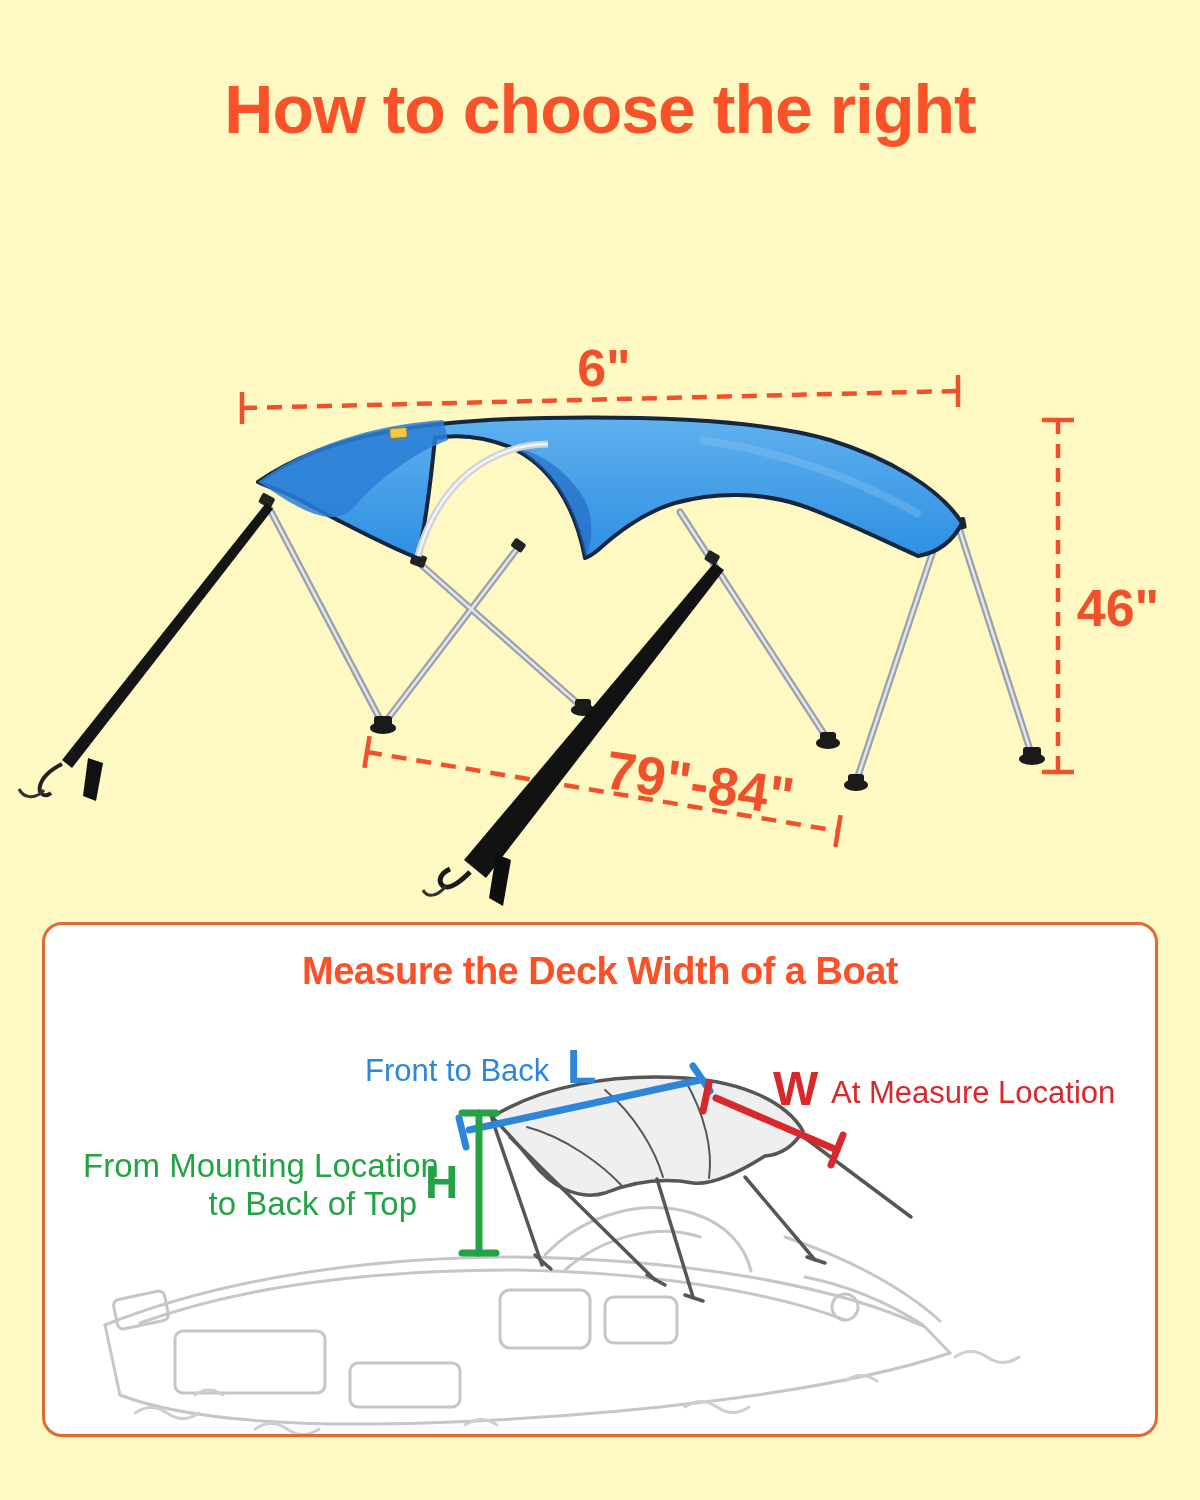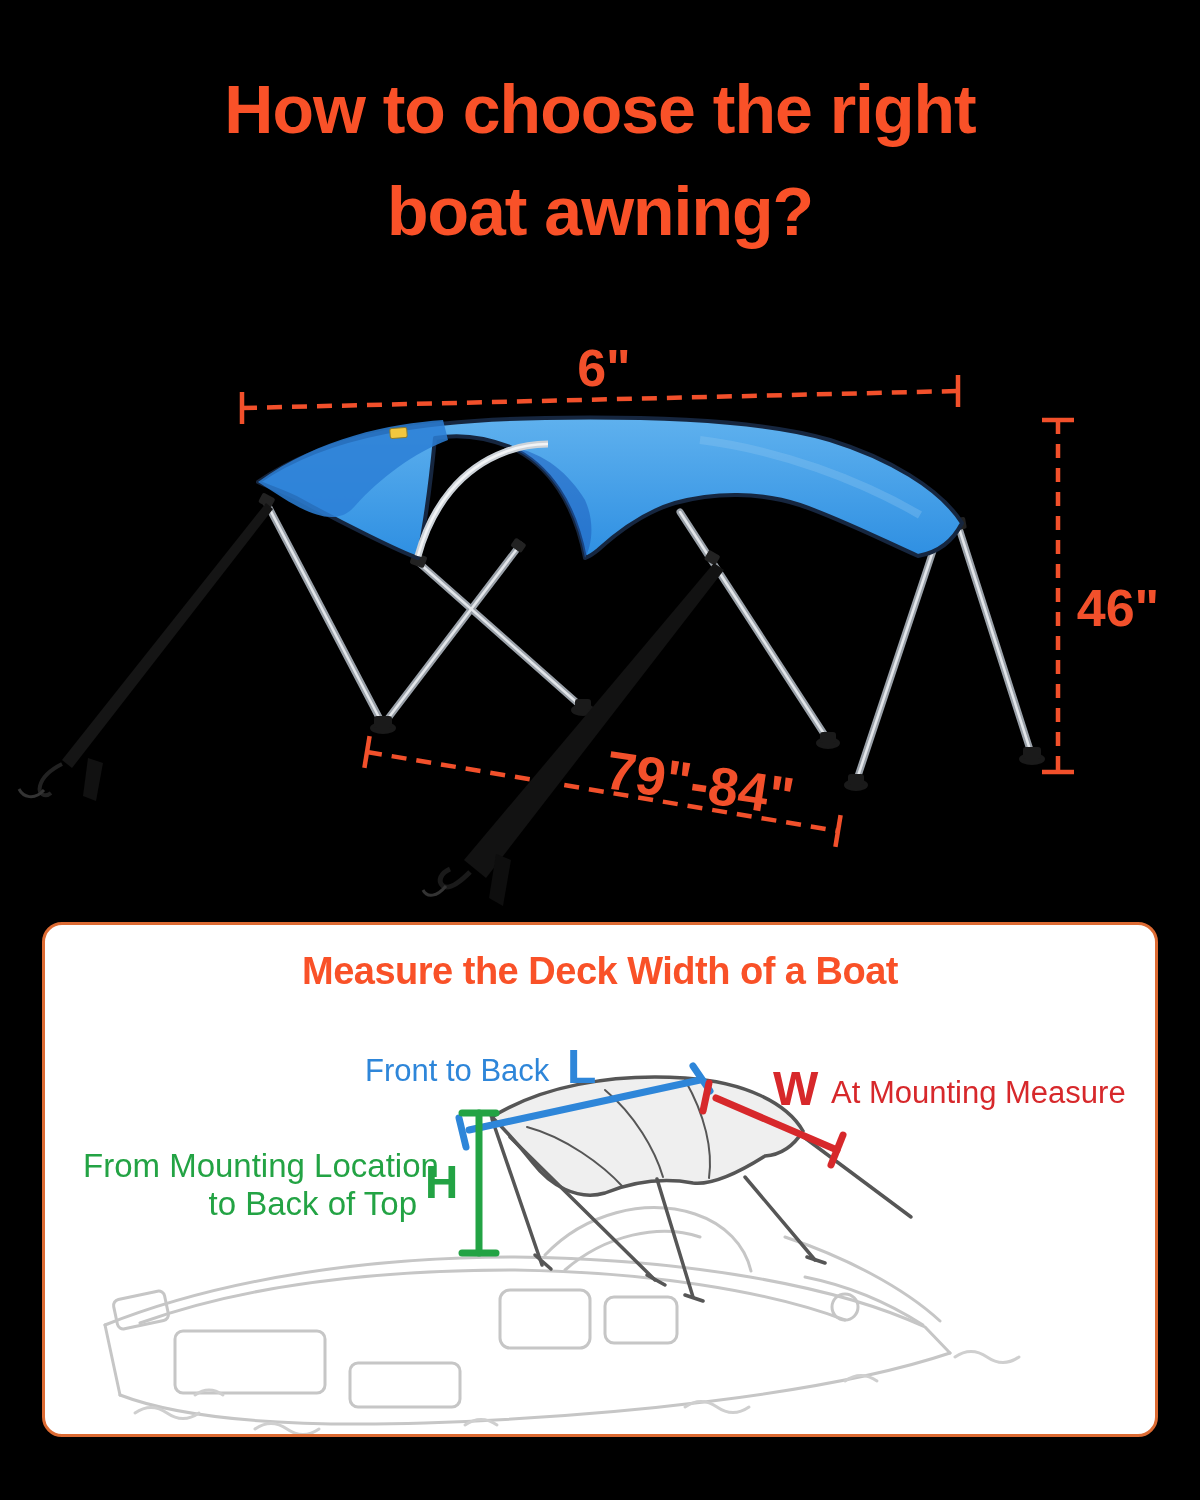--- a/index.html
+++ b/index.html
@@ -1,19 +1,19 @@
 <!DOCTYPE html>
 <html><head>
 <meta charset="utf-8">
 <style>
   html,body{margin:0;padding:0;}
   .page{
     position:relative;
     width:1200px;height:1500px;
-    background:#000000;
+    background:#fef9c3;
     font-family:"Liberation Sans", sans-serif;
     overflow:hidden;
   }
   .main-title{
     position:absolute;top:58px;left:0;width:1200px;
     text-align:center;
     color:#f95128;
     font-size:68px;font-weight:bold;letter-spacing:-1px;line-height:1.5;
   }
   
@@ -45,21 +45,20 @@
   .lbl-from-mounting{left:38px;top:222px;width:334px;text-align:right;color:#23a344;font-size:33px;line-height:38px;}
   .lbl-H{left:380px;top:230px;color:#23a344;font-size:46px;font-weight:bold;}
 </style>
 </head>
 <body>
 
 <div class="page">
 
   <div class="main-title">
     <div>How to choose the right</div>
-    <div>boat awning?</div>
   </div>
 
   <div class="awning-section">
     <svg width="1200" height="580" viewBox="0 330 1200 580">
       <defs>
         <linearGradient id="gradCanvas" x1="0" y1="0" x2="0" y2="1">
           <stop offset="0" stop-color="#5fb1ee"></stop>
           <stop offset="1" stop-color="#2e8fe2"></stop>
         </linearGradient>
       </defs>
@@ -232,21 +231,21 @@
       <g stroke="#23a344" stroke-width="7" stroke-linecap="round">
         <line x1="434" y1="188" x2="434" y2="328"></line>
         <line x1="417" y1="188" x2="451" y2="188"></line>
         <line x1="417" y1="328" x2="451" y2="328"></line>
       </g>
     </svg>
 
     <div class="card-label lbl-front-to-back">Front to Back</div>
     <div class="card-label lbl-L">L</div>
     <div class="card-label lbl-W">W</div>
-    <div class="card-label lbl-at-mounting">At Mounting Measure</div>
+    <div class="card-label lbl-at-mounting">At Measure Location</div>
     <div class="card-label lbl-from-mounting">
       <div>From Mounting Location</div>
       <div>to Back of Top</div>
     </div>
     <div class="card-label lbl-H">H</div>
   </div>
 
 </div>
 
 </body></html>

